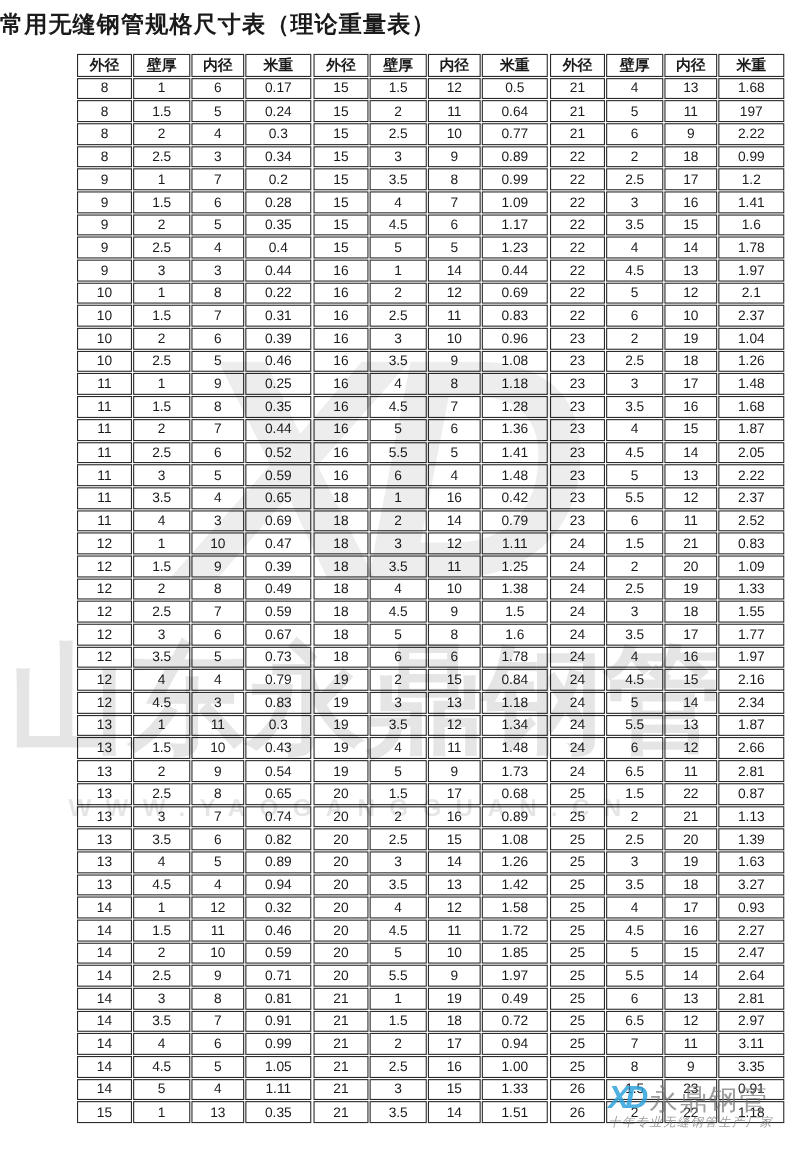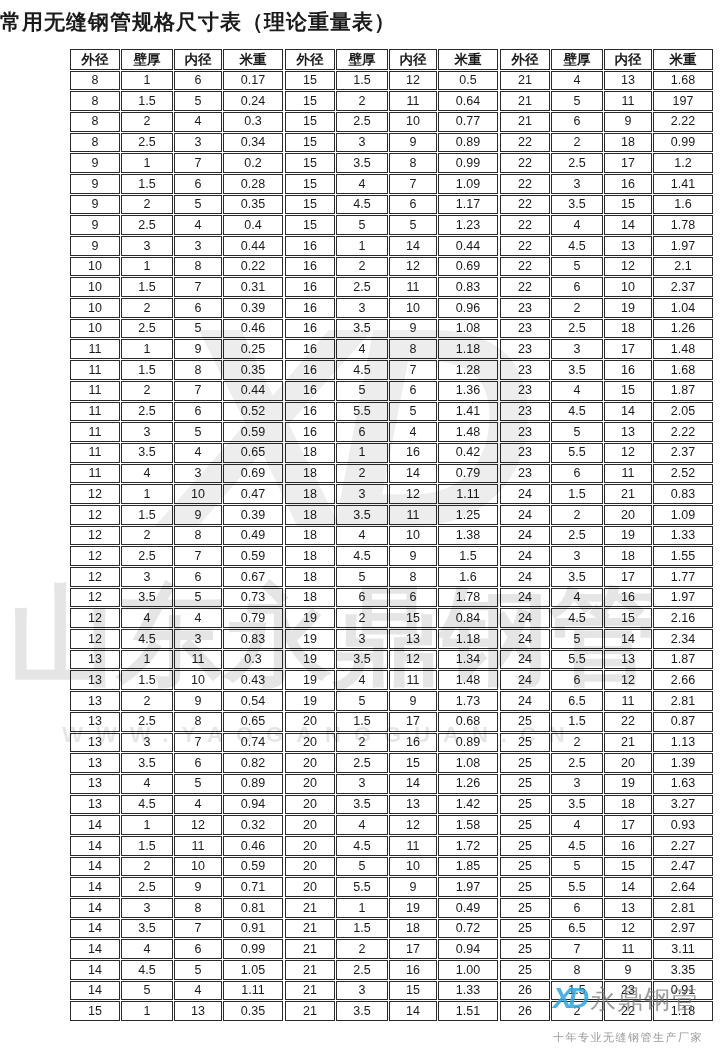--- a/index.html
+++ b/index.html
@@ -84,25 +84,26 @@
     letter-spacing:-4px; line-height:1;
     color:rgba(47,163,220,0.85);
     margin-right:5px;
   }
   .brand-name {
     font-size:26px; font-weight:normal; line-height:1;
     color:rgba(115,115,115,0.70);
     letter-spacing:1px;
   }
   .brand-tagline {
-    margin-top:19px;
+    margin-top:3px;
     font-size:11px; line-height:1;
     color:rgba(120,120,120,0.75);
     letter-spacing:1.5px;
     white-space:nowrap;
+    font-style:italic;
   }
 </style>
 </head>
 <body>
 
 <div class="page-title">常用无缝钢管规格尺寸表（理论重量表）</div>
 
 <div class="tables-wrap">
 
   <table class="spec">

